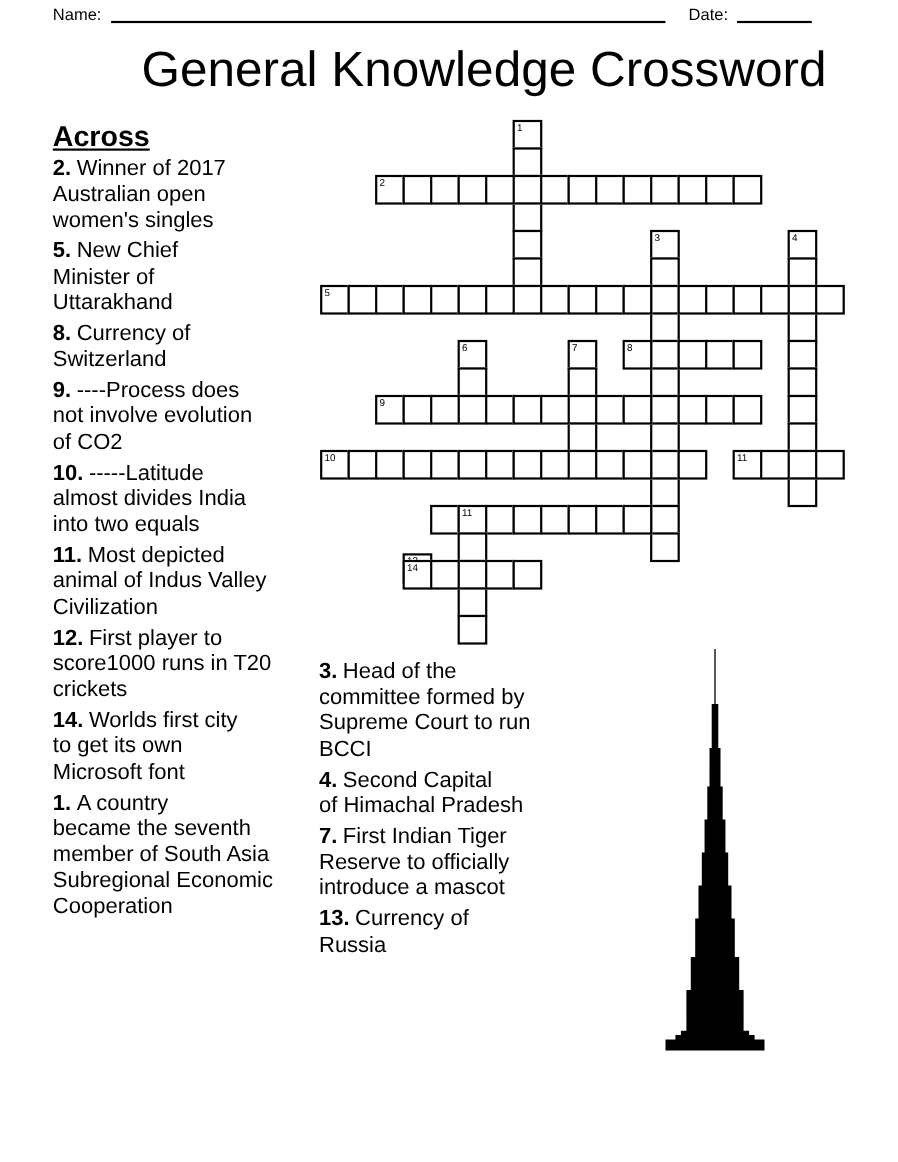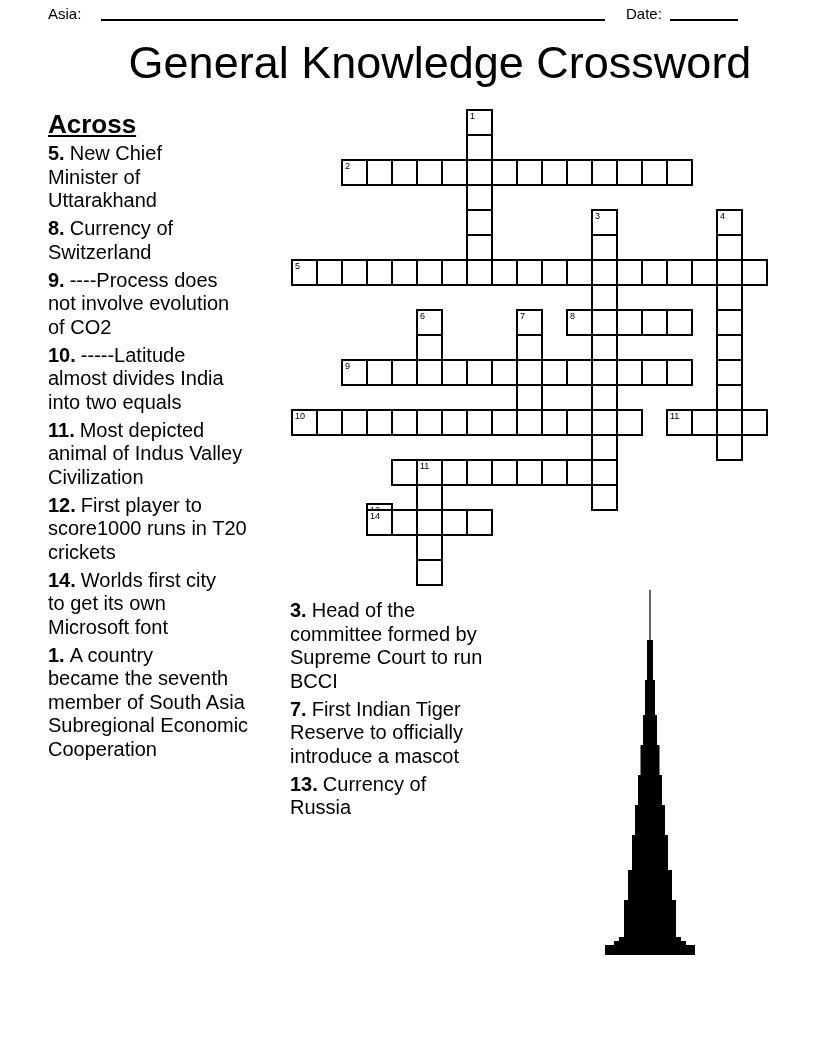--- a/index.html
+++ b/index.html
@@ -46,21 +46,21 @@
   }
 
   
   .tower { position:absolute; left:600px; top:588px; width:100px; height:370px; }
 </style>
 </head>
 <body>
 
 <div class="page">
 
-  <div class="hdr-label" id="name-label">Asia:</div>
+  <div class="hdr-label" id="name-label">Name:</div>
   <div class="hdr-line" id="name-line"></div>
   <div class="hdr-label" id="date-label">Date:</div>
   <div class="hdr-line" id="date-line"></div>
 
   <div class="title">General Knowledge Crossword</div>
 
   <div class="grid" id="grid">
       <div class="cell" style="left: 175px; top: 0px;">
         <span class="cellnum">1</span>
       </div>
@@ -200,20 +200,23 @@
         <span class="cellnum">14</span>
       </div>
       <div class="cell" style="left: 100px; top: 400px;"></div>
       <div class="cell" style="left: 150px; top: 400px;"></div>
       <div class="cell" style="left: 175px; top: 400px;"></div>
     </div>
 
   <div class="clue-col" id="clues-left">
     <p class="clue-head">Across</p>
 
+    <p class="clue"><b>2.</b><span>Winner of 2017
+Australian open
+women's singles</span></p>
     <p class="clue"><b>5.</b><span>New Chief
 Minister of
 Uttarakhand</span></p>
     <p class="clue"><b>8.</b><span>Currency of
 Switzerland</span></p>
     <p class="clue"><b>9.</b><span>----Process does
 not involve evolution
 of CO2</span></p>
     <p class="clue"><b>10.</b><span>-----Latitude
 almost divides India
@@ -234,20 +237,22 @@
 member of South Asia
 Subregional Economic
 Cooperation</span></p>
   </div>
 
   <div class="clue-col" id="clues-middle">
     <p class="clue"><b>3.</b><span>Head of the
 committee formed by
 Supreme Court to run
 BCCI</span></p>
+    <p class="clue"><b>4.</b><span>Second Capital
+of Himachal Pradesh</span></p>
     <p class="clue"><b>7.</b><span>First Indian Tiger
 Reserve to officially
 introduce a mascot</span></p>
     <p class="clue"><b>13.</b><span>Currency of
 Russia</span></p>
   </div>
 
   <svg class="tower" viewBox="0 0 100 370" aria-hidden="true">
     <path fill="#000" d="
       M49.4,2 L50.6,2 L50.6,52 L53,52 L53,92 L55,92 L55,127 L57,127 L57,157

